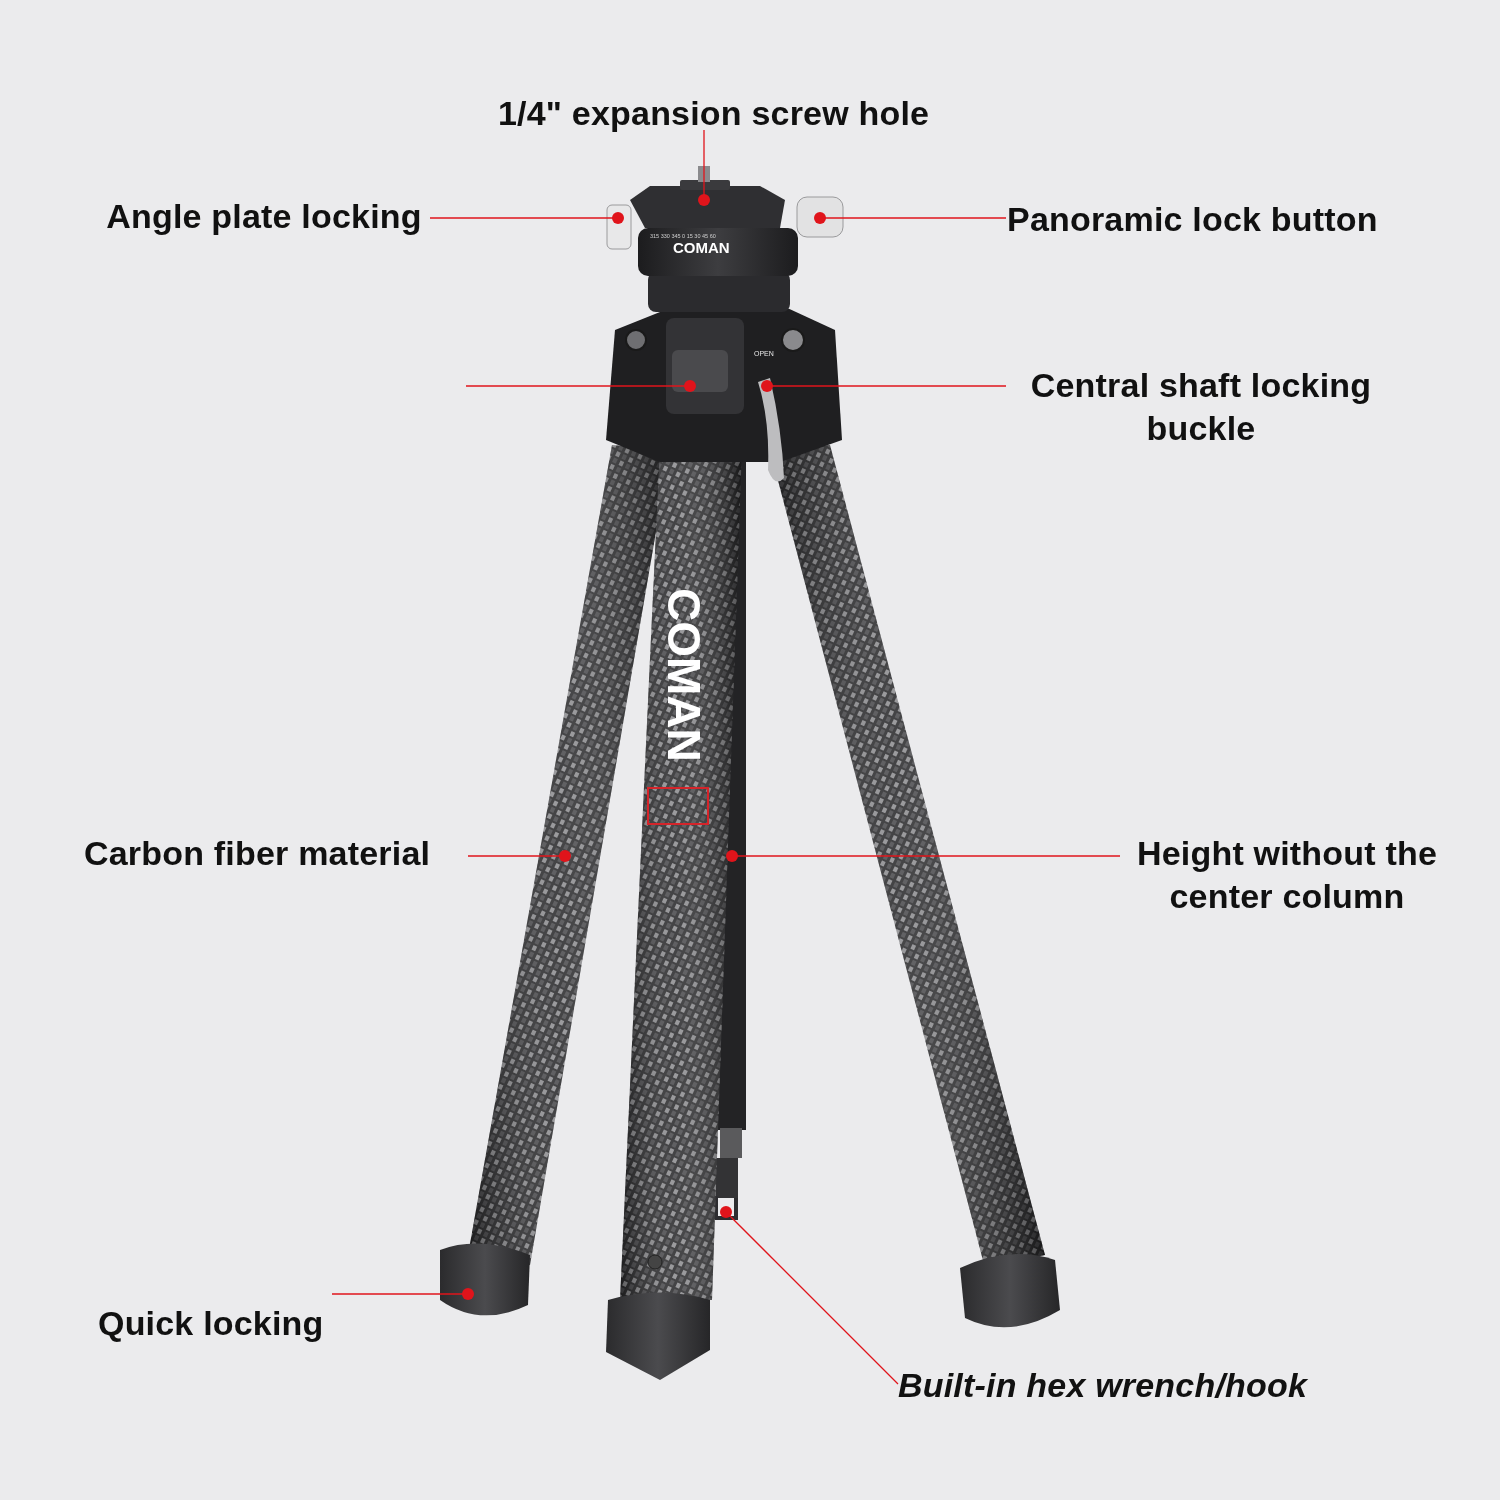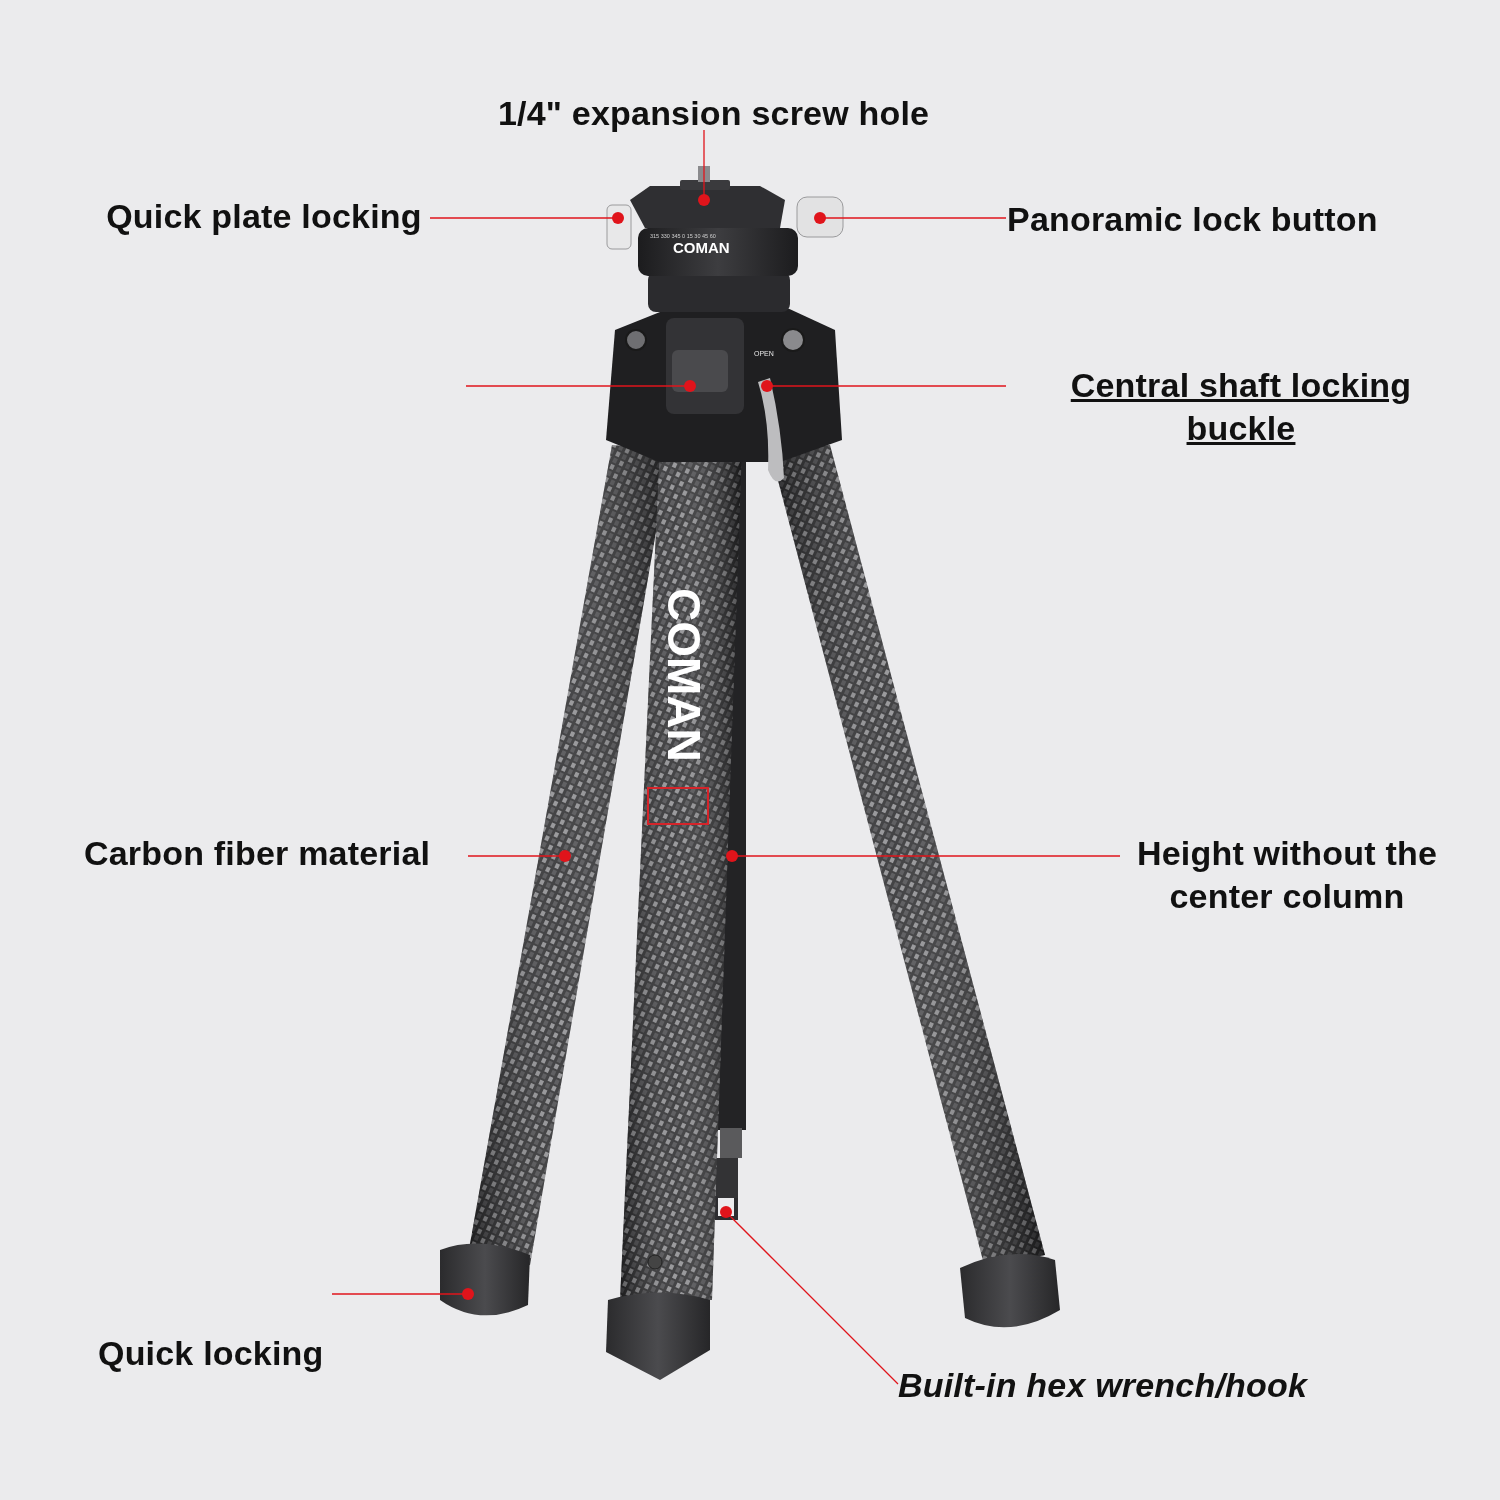--- a/index.html
+++ b/index.html
@@ -115,43 +115,43 @@
       <circle cx="468" cy="1294" r="6"></circle>
       <circle cx="726" cy="1212" r="6"></circle>
     </g>
   </svg>
 
   <div class="label" style="left:498px; top:92px;">
     <span>1/4" expansion screw hole</span>
   </div>
 
   <div class="label center" style="left:98px; top:195px; width:332px;">
-    <div>Quick plate locking</div>
+    <div>Angle plate locking</div>
   </div>
 
   <div class="label" style="left:1007px; top:198px;">
     <span>Panoramic lock button</span>
   </div>
 
 
-  <div class="label center" style="left:1058px; top:364px; width:366px;text-decoration:underline;">
+  <div class="label center" style="left:1018px; top:364px; width:366px;">
     <div>Central shaft locking</div>
     <div>buckle</div>
   </div>
 
   <div class="label" style="left:84px; top:832px;">
     <span>Carbon fiber material</span>
   </div>
 
   <div class="label center" style="left:1118px; top:832px; width:338px;">
     <div>Height without the</div>
     <div>center column</div>
   </div>
 
-  <div class="label" style="left:98px; top:1332px;">
+  <div class="label" style="left:98px; top:1302px;">
     <span>Quick locking</span>
   </div>
 
   <div class="label" style="left:898px; top:1364px;font-style:italic;">
     <span>Built-in hex wrench/hook</span>
   </div>
 
 </div>
 
 </body></html>

